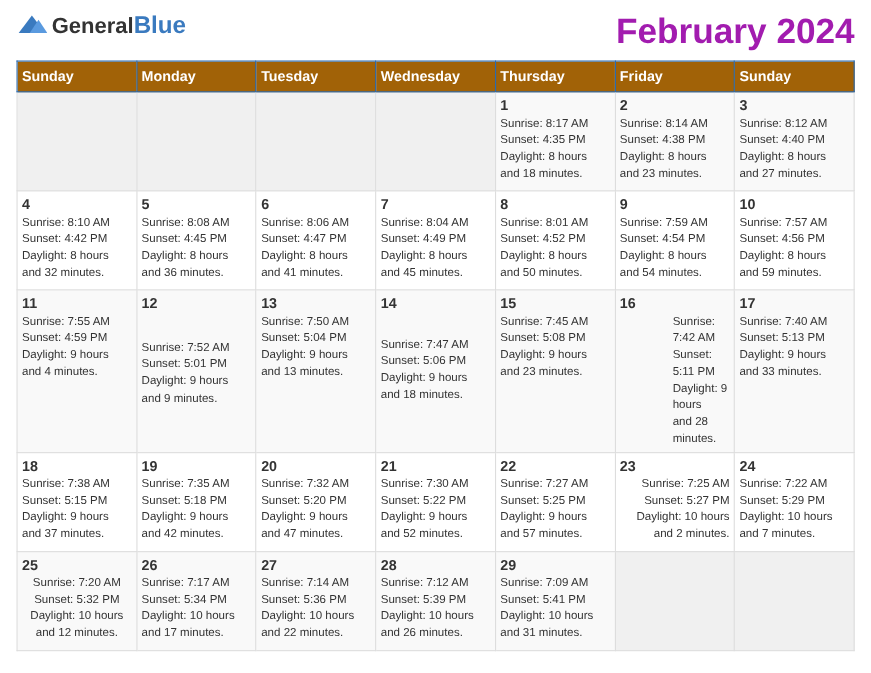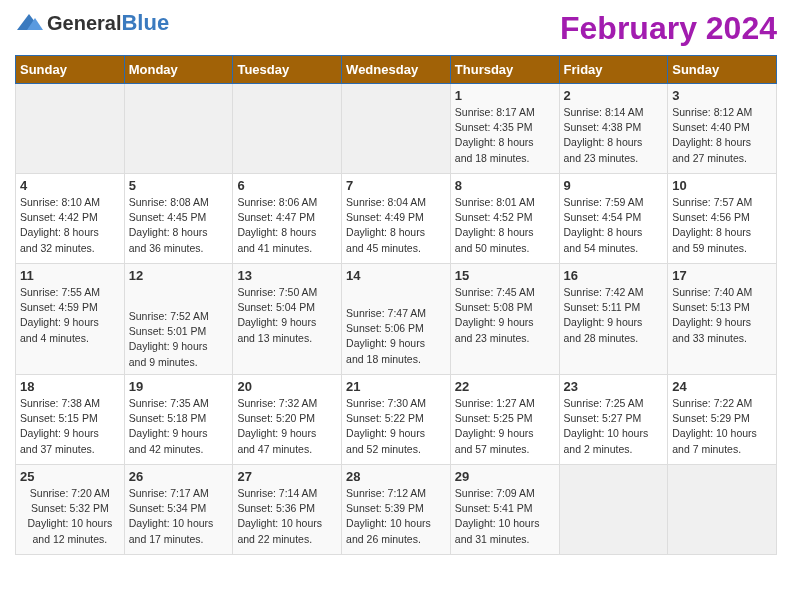--- a/index.html
+++ b/index.html
@@ -227,21 +227,21 @@
         </td>
         <td>
           <span class="day-number">15</span>
           <div class="day-info" style="white-space: pre-line;">Sunrise: 7:45 AM
 Sunset: 5:08 PM
 Daylight: 9 hours
 and 23 minutes.</div>
         </td>
         <td>
           <span class="day-number">16</span>
-          <div class="day-info" style="white-space: pre-line;">Sunrise: 7:42 AM
+          <div class="day-info" style="white-space: pre-line; margin-left: 48px;">Sunrise: 7:42 AM
 Sunset: 5:11 PM
 Daylight: 9 hours
 and 28 minutes.</div>
         </td>
         <td>
           <span class="day-number">17</span>
           <div class="day-info" style="white-space: pre-line;">Sunrise: 7:40 AM
 Sunset: 5:13 PM
 Daylight: 9 hours
 and 33 minutes.</div>
@@ -271,28 +271,28 @@
         </td>
         <td>
           <span class="day-number">21</span>
           <div class="day-info" style="white-space: pre-line;">Sunrise: 7:30 AM
 Sunset: 5:22 PM
 Daylight: 9 hours
 and 52 minutes.</div>
         </td>
         <td>
           <span class="day-number">22</span>
-          <div class="day-info" style="white-space: pre-line;">Sunrise: 1:27 AM
+          <div class="day-info" style="white-space: pre-line;">Sunrise: 7:27 AM
 Sunset: 5:25 PM
 Daylight: 9 hours
 and 57 minutes.</div>
         </td>
         <td>
           <span class="day-number">23</span>
-          <div class="day-info" style="white-space: pre-line;">Sunrise: 7:25 AM
+          <div class="day-info" style="white-space: pre-line; text-align: right;">Sunrise: 7:25 AM
 Sunset: 5:27 PM
 Daylight: 10 hours
 and 2 minutes.</div>
         </td>
         <td>
           <span class="day-number">24</span>
           <div class="day-info" style="white-space: pre-line;">Sunrise: 7:22 AM
 Sunset: 5:29 PM
 Daylight: 10 hours
 and 7 minutes.</div>

